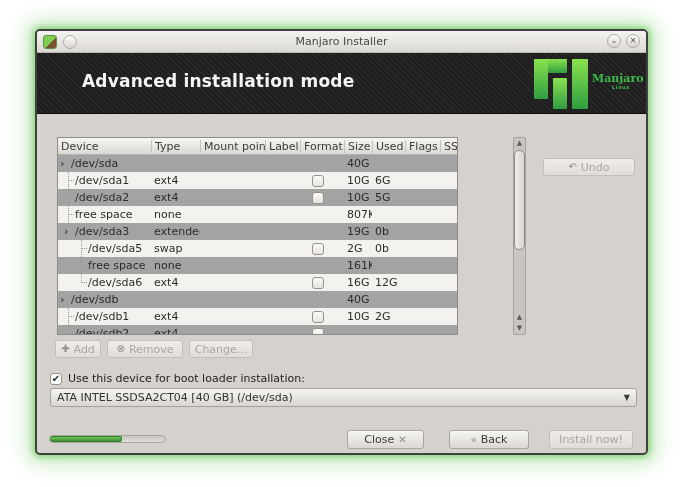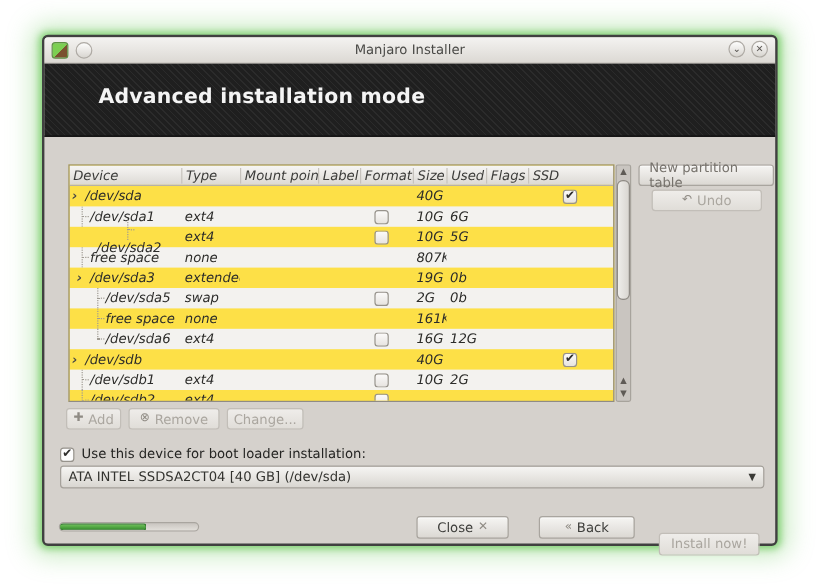--- a/index.html
+++ b/index.html
@@ -43,22 +43,22 @@
   .logo-text { position:absolute; left:58px; top:14px; color:#3dbb49;
     font-family:"DejaVu Serif","Liberation Serif",serif; font-weight:bold;
     font-size:11px; line-height:1; }
   .logo-sub { position:absolute; left:78px; top:25px; color:#3dbb49;
     font-size:5px; font-weight:bold; letter-spacing:.5px; }
 
   
   .content { position:relative; height:343px; }
 
   
-  .ptable { position:absolute; left:20px; top:23px; width:455px; height:198px;
-    background:#fde047; border:1px solid #8f8b85; overflow:hidden;font-style:italic; }
+  .ptable { position:absolute; left:20px; top:23px; width:401px; height:198px;
+    background:#a3a3a3; border:1px solid #8f8b85; overflow:hidden; }
   .thead { display:flex; height:17px; background:linear-gradient(#f7f6f4,#dcd9d4);
     border-bottom:1px solid #b5b1ab; font-size:11px; color:#3c3c3a; align-items:center; }
   .thead .cell { padding-left:3px; height:13px; line-height:13px; overflow:hidden; white-space:nowrap; }
   .thead .cell + .cell { border-left:1px solid #c6c2bc; }
   .tbody { height:179px; overflow:hidden; }
   .trow { display:flex; height:17px; align-items:center; font-size:11px; color:#2c2c2a; }
   .trow:nth-child(even) { background:#f3f2ef; }
   .cell { flex:none; white-space:nowrap; overflow:hidden; display:flex; align-items:center; }
   .c-device { width:93px; }
   .c-type   { width:49px; padding-left:3px; }
@@ -122,21 +122,21 @@
   .dropdown .dd-text { flex:1; overflow:hidden; white-space:nowrap; }
   .dropdown .dd-arrow { flex:none; font-size:8px; color:#3a3a36; }
 
   
   .progress { position:absolute; left:12px; top:321px; width:117px; height:8px;
     background:linear-gradient(#c9c5c0,#e2dfda); border:1px solid #a9a59f; border-radius:4px; }
   .progress .fill { height:100%; border-radius:4px 3px 3px 4px;
     background:linear-gradient(#6fc25a,#3c9132); border:1px solid #2f7d2a; border-left:none; }
   .btn-close   { position:absolute; left:310px; top:316px; width:77px; height:19px; }
   .btn-back    { position:absolute; left:412px; top:316px; width:80px; height:19px; }
-  .btn-install { position:absolute; left:512px; top:330px; width:84px; height:19px; }
+  .btn-install { position:absolute; left:512px; top:316px; width:84px; height:19px; }
 </style>
 </head>
 <body>
 
 <div class="stage">
   <div class="win">
 
     <div class="titlebar">
       <div class="appicon"></div>
       <div class="circle-btn"></div>
@@ -146,20 +146,28 @@
             <span>⌄</span>
           </div>
         <div class="circle-btn">
             <span>✕</span>
           </div>
       </div>
     </div>
 
     <div class="banner">
       <h1>Advanced installation mode</h1>
+      <div class="logo">
+        <div class="blk b-top"></div>
+        <div class="blk b-left"></div>
+        <div class="blk b-mid"></div>
+        <div class="blk b-right"></div>
+        <div class="logo-text">Manjaro</div>
+        <div class="logo-sub">Linux</div>
+      </div>
     </div>
 
     <div class="content">
 
       <div class="ptable">
         <div class="thead">
           <div class="cell c-device">Device</div>
           <div class="cell c-type">Type</div>
           <div class="cell c-mount">Mount point</div>
           <div class="cell c-label">Label</div>
@@ -196,21 +204,21 @@
               <div class="cell c-label"></div>
               <div class="cell c-format">
                 <span class="cb"></span>
               </div>
               <div class="cell c-size">10G</div>
               <div class="cell c-used">6G</div>
               <div class="cell c-flags"></div>
               <div class="cell c-ssd"></div>
             </div>
             <div class="trow">
-              <div class="cell c-device" style="padding-left: 6px; flex-direction: column;">
+              <div class="cell c-device" style="padding-left: 6px;">
                 <span class="conn"></span>
                 <span class="dev-name">/dev/sda2</span>
               </div>
               <div class="cell c-type">ext4</div>
               <div class="cell c-mount"></div>
               <div class="cell c-label"></div>
               <div class="cell c-format">
                 <span class="cb"></span>
               </div>
               <div class="cell c-size">10G</div>
@@ -344,23 +352,20 @@
       </div>
 
       <div class="vscroll">
         <div class="step">▲</div>
         <div class="thumb"></div>
         <div class="spacer"></div>
         <div class="step">▲</div>
         <div class="step">▼</div>
       </div>
 
-      <div class="gbtn btn-newpt">
-        <span>New partition table</span>
-      </div>
       <div class="gbtn btn-undo disabled">
         <span class="bicon">↶</span>
         <span>Undo</span>
       </div>
 
       <div class="mount-item">
         <span class="dash">—</span><span>Root ( / )</span>
       </div>
 
       <div class="gbtn btn-add disabled">

